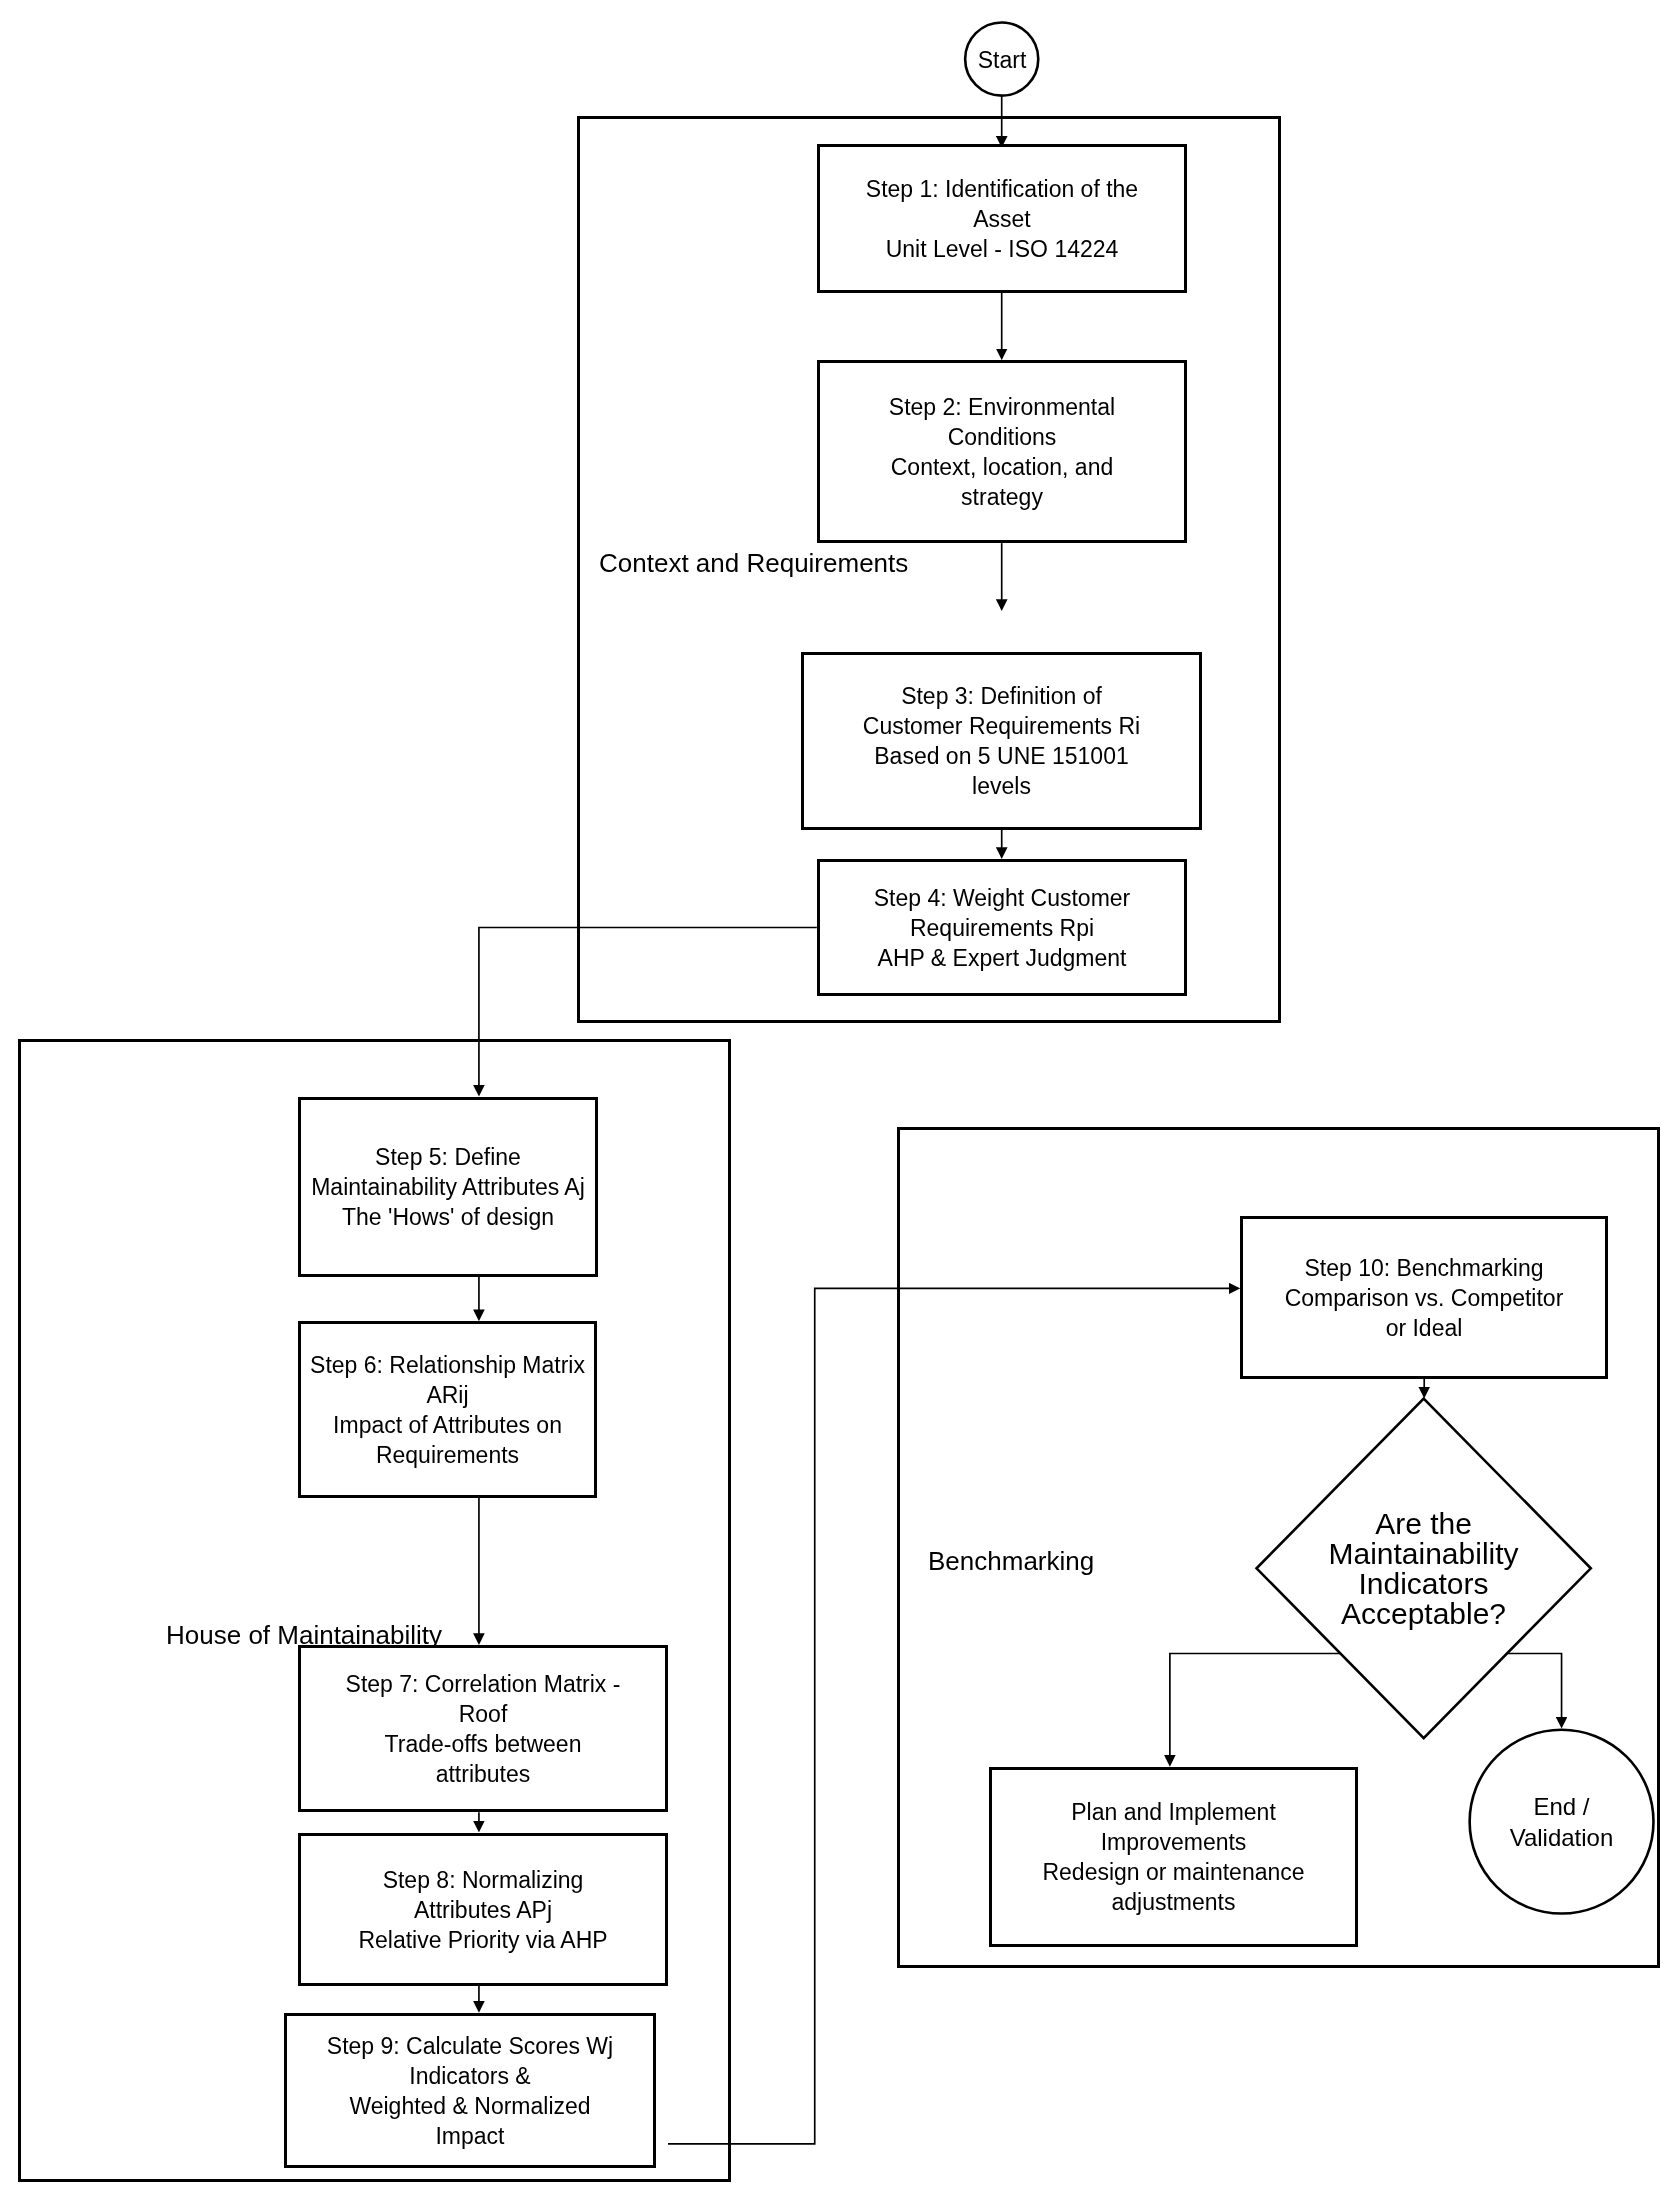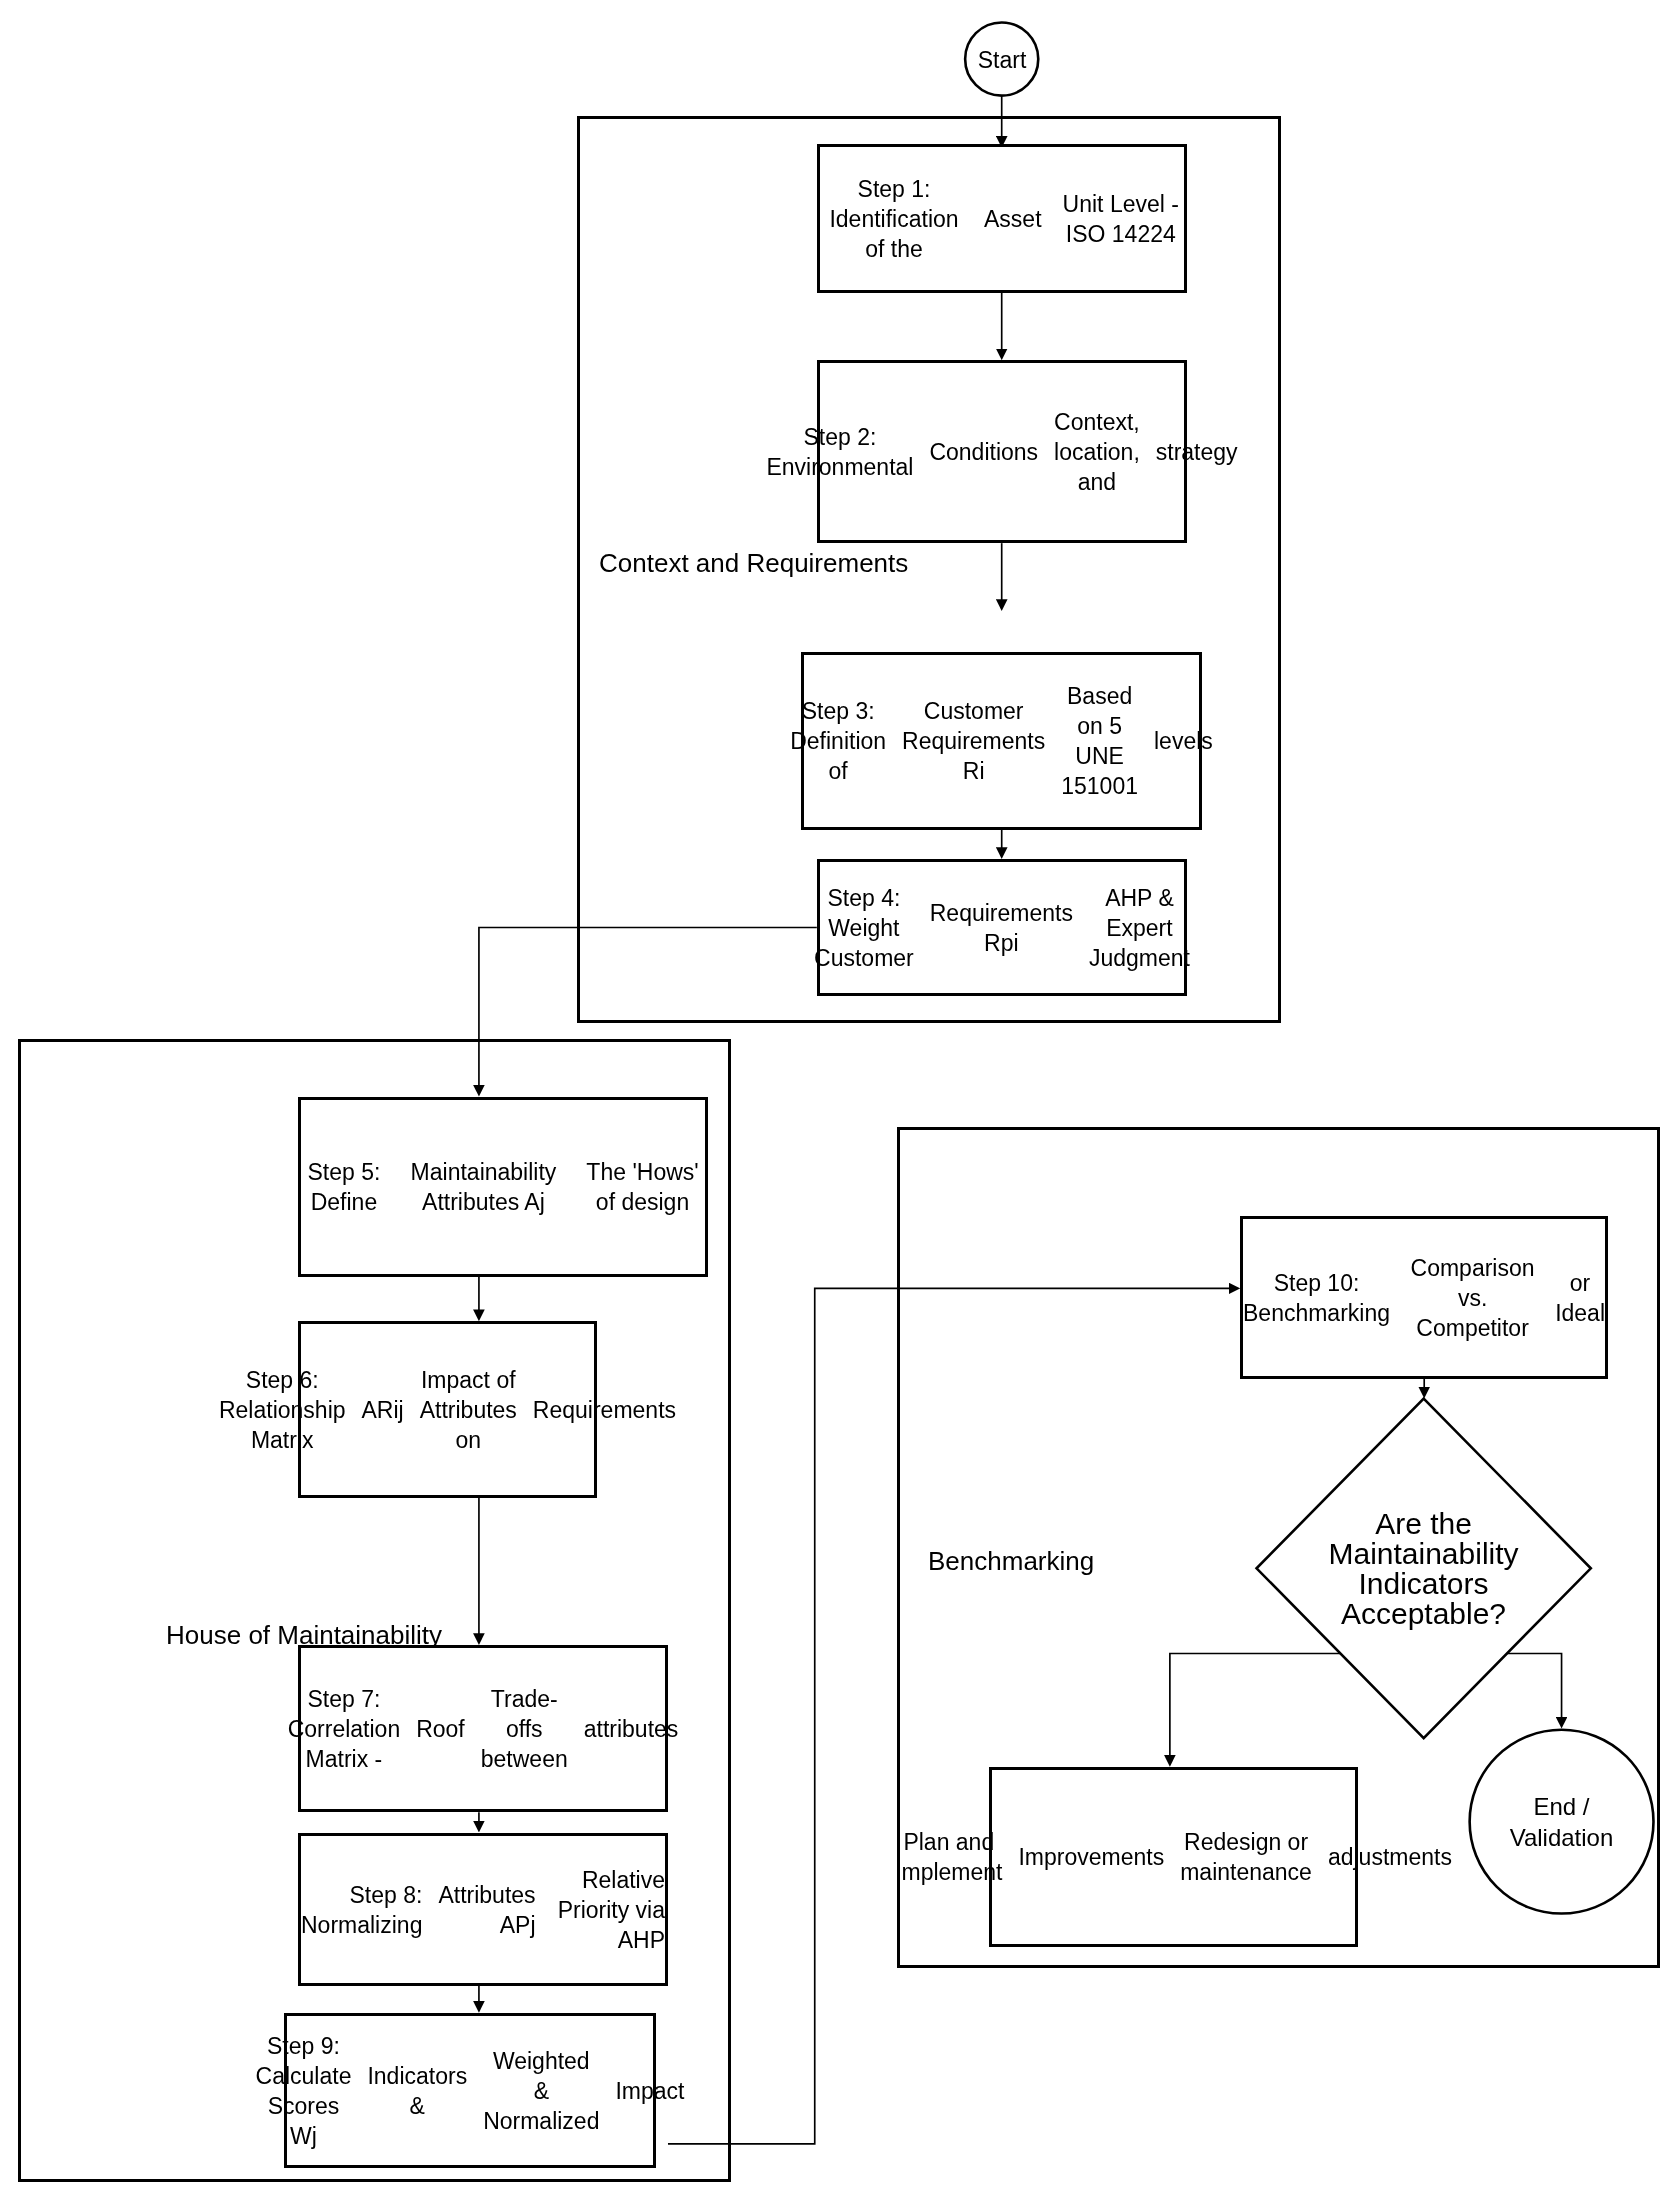--- a/index.html
+++ b/index.html
@@ -16,26 +16,25 @@
     background:transparent;
     z-index:1;
     box-sizing:border-box;
   }
   #wires { position:absolute; left:0; top:0; z-index:2; }
   .node {
     position:absolute;
     background:#ffffff;
     border:3.1px solid #000000;
     box-sizing:border-box;
-    display:flex; flex-direction:row;
+    display:flex; flex-direction:column;
     justify-content:center; align-items:center;
     text-align:center;
     font-size:23px; line-height:30px;
     z-index:3;
-    gap:16px;
   }
   .shape-text {
     position:absolute;
     display:flex; flex-direction:column;
     justify-content:center; align-items:center;
     text-align:center;
     font-size:30px; line-height:30px;
     z-index:3;
   }
   .group-label {
@@ -54,21 +53,21 @@
   
   #l-context { left:599px; top:549px; }
   #l-house   { left:166px;  top:1621px; }
   #l-bench   { left:928px; top:1547px; }
 
   
   #n-step1  { left:817px; top:144px;  width:370px; height:149px; }
   #n-step2  { left:817px; top:360px;  width:370px; height:183px; }
   #n-step3  { left:801px; top:611px; width:401px; height:178px;margin-top:41px; }
   #n-step4  { left:817px; top:859px; width:370px; height:137px; }
-  #n-step5  { left:298px;  top:1097px; width:410px; height:180px; }
+  #n-step5  { left:298px;  top:1097px; width:300px; height:180px; }
   #n-step6  { left:298px;  top:1321px; width:299px; height:177px; }
   #n-step7  { left:298px;  top:1645px; width:370px; height:167px; }
   #n-step8  { left:298px;  top:1833px; width:370px; height:153px;text-align:right; }
   #n-step9  { left:284px;  top:2013px; width:372px; height:155px; }
   #n-step10 { left:1240px; top:1216px; width:368px; height:163px; }
   #n-plan   { left:989px; top:1767px; width:369px; height:180px; }
 
   
   #t-start    { left:950px; top:43px;   width:104px; height:33px;  font-size:23px; }
   #t-decision { left:1267px; top:1509px; width:313px; height:119px; }

